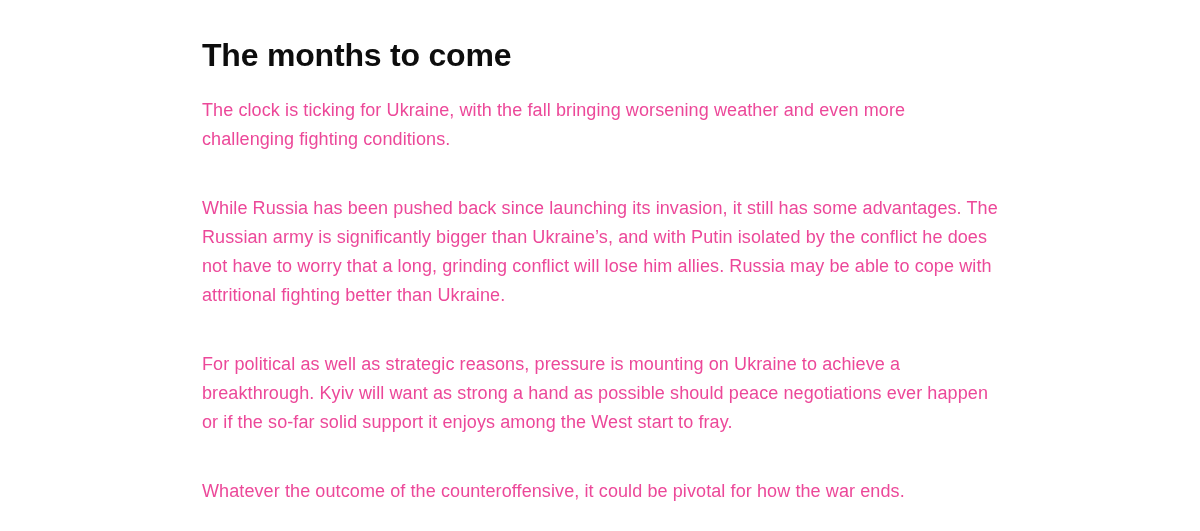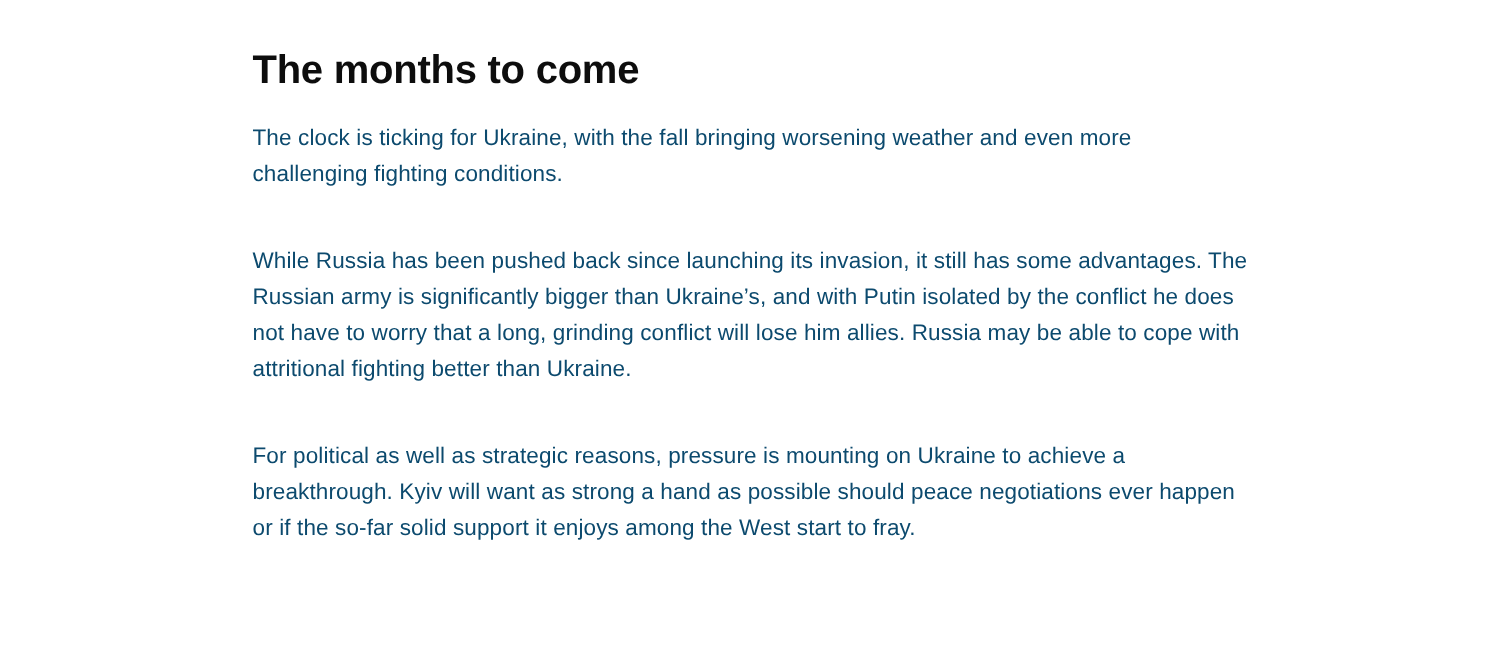--- a/index.html
+++ b/index.html
@@ -30,36 +30,37 @@
     font-weight: 700;
     color: #0d0d0d;
     letter-spacing: -0.2px;
     margin: 0 0 22px 0;
   }
 
   .paragraph {
     font-size: 18px;
     line-height: 29px;
     font-weight: 400;
-    color: #0c4a6e;
+    color: #ec4899;
     letter-spacing: 0.1px;
     margin: 0 0 40px 0;
   }
 
   .paragraph:last-child { margin-bottom: 0; }
 </style>
 </head>
 <body>
 
 <div class="page">
   <div class="article-body">
 
     <h2 class="section-heading">The months to come</h2>
 
     <p class="paragraph">The clock is ticking for Ukraine, with the fall bringing worsening weather and even more challenging fighting conditions.</p>
 
     <p class="paragraph">While Russia has been pushed back since launching its invasion, it still has some advantages. The Russian army is significantly bigger than Ukraine’s, and with Putin isolated by the conflict he does not have to worry that a long, grinding conflict will lose him allies. Russia may be able to cope with attritional fighting better than Ukraine.</p>
 
     <p class="paragraph">For political as well as strategic reasons, pressure is mounting on Ukraine to achieve a breakthrough. Kyiv will want as strong a hand as possible should peace negotiations ever happen or if the so-far solid support it enjoys among the West start to fray.</p>
 
+    <p class="paragraph">Whatever the outcome of the counteroffensive, it could be pivotal for how the war ends.</p>
 
   </div>
 </div>
 
 </body></html>

